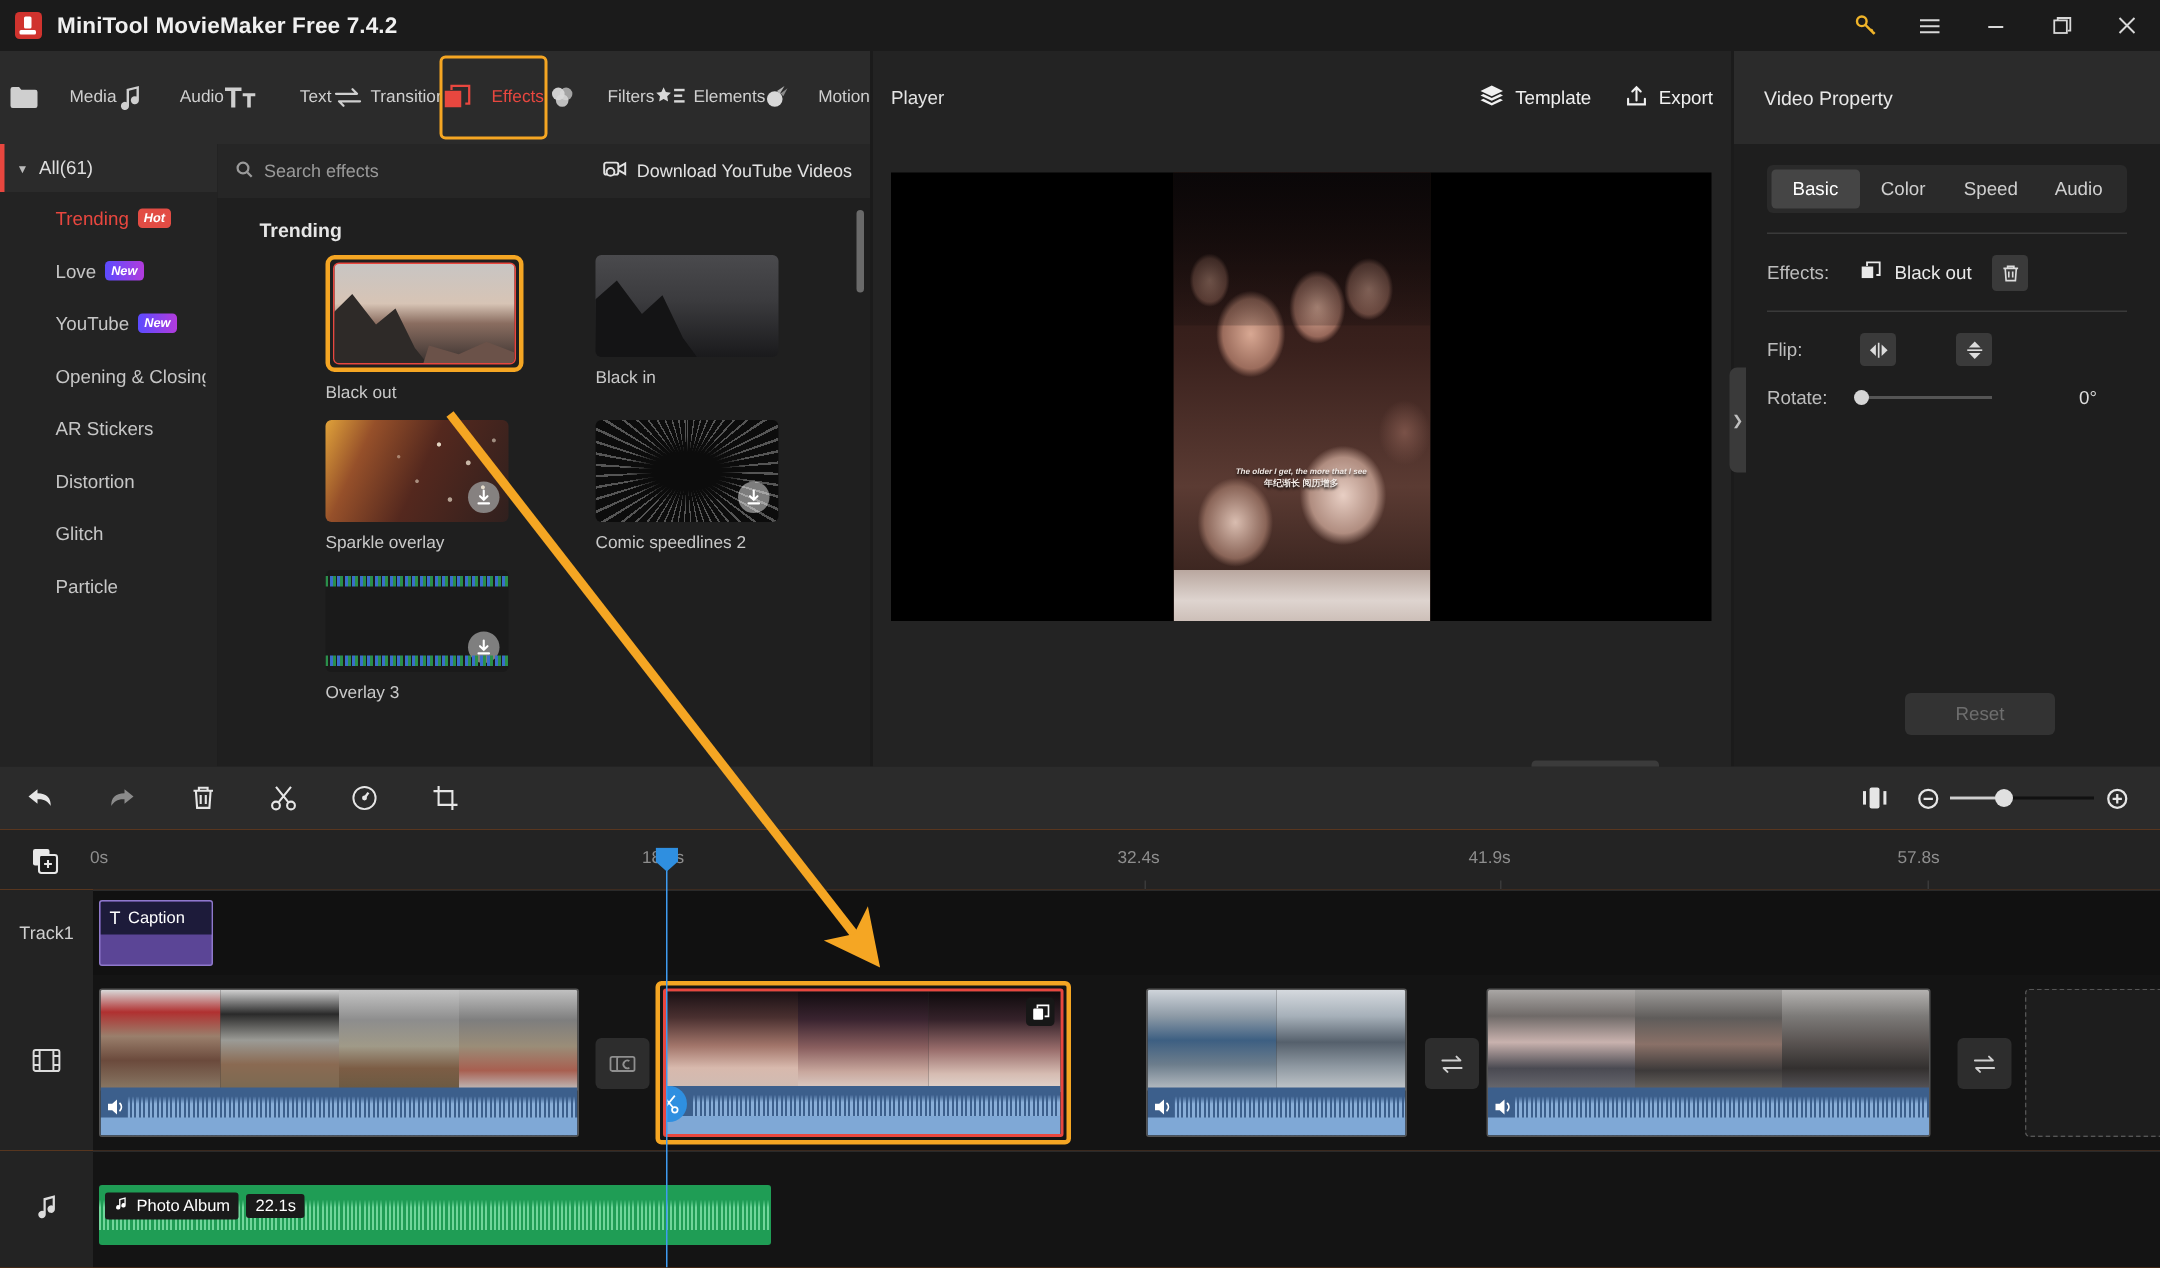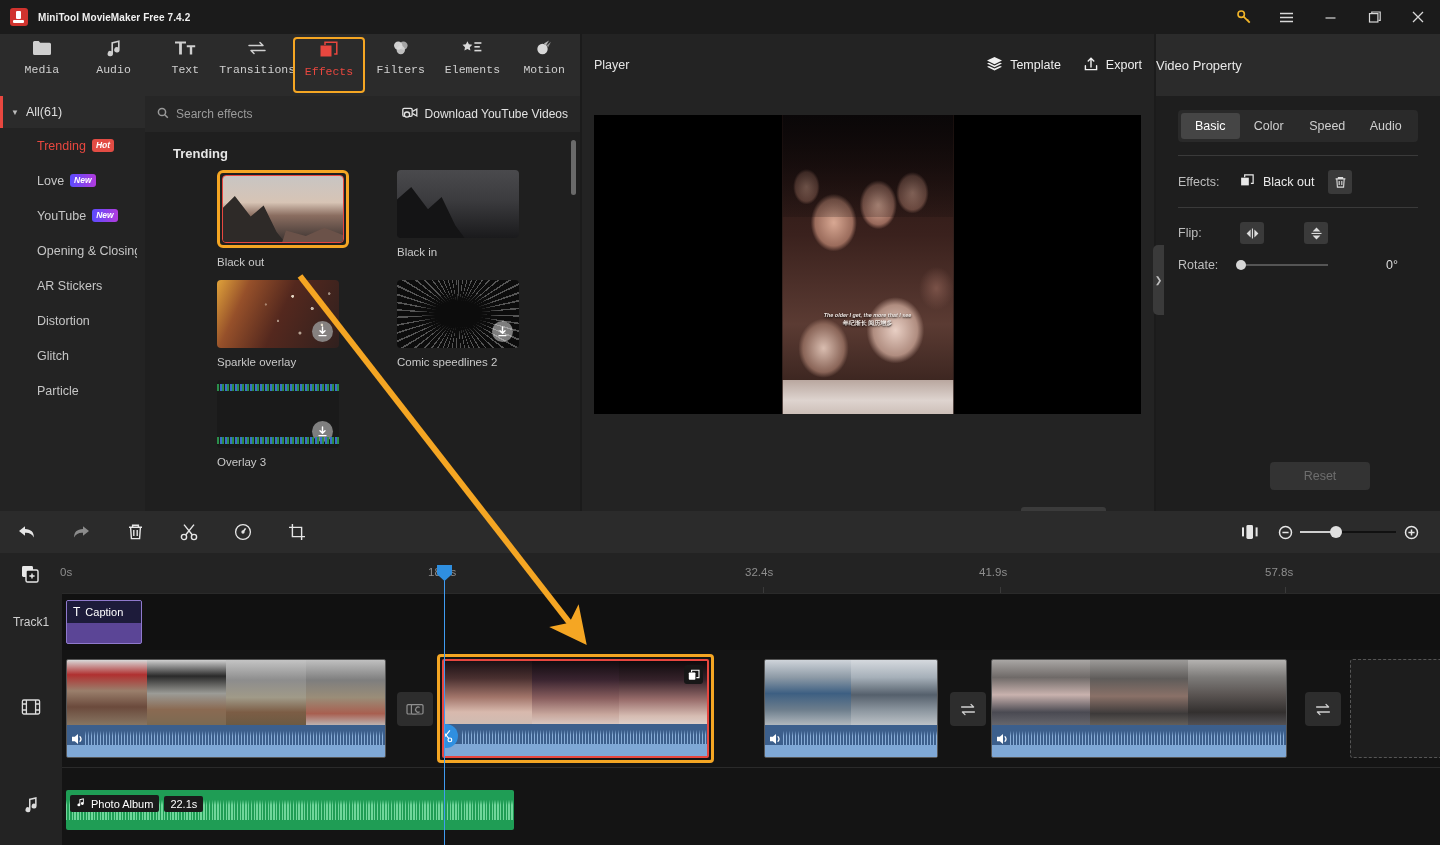--- a/index.html
+++ b/index.html
@@ -23,38 +23,38 @@
     background: #d0332e; position: relative; flex: none;
   }
   .logo::before {
     content: ""; position: absolute; left: 6px; top: 3px; width: 5px; height: 8px;
     background: #fff; border-radius: 1px;
   }
   .logo::after {
     content: ""; position: absolute; left: 3px; bottom: 3px; width: 11px; height: 3px;
     background: #fff; border-radius: 1px;
   }
-  .app-title { margin-left: 10px; font-size: 10px; font-weight: bold; color: #f0f0f0; letter-spacing: .1px; }
+  .app-title { margin-left: 10px; font-size: 15px; font-weight: bold; color: #f0f0f0; letter-spacing: .1px; }
   .win-btns { margin-left: auto; display: flex; align-items: center; height: 34px; }
   .win-btn {
     width: 44px; height: 34px; display: flex; align-items: center; justify-content: center;
     color: #d8d8d8;
   }
   .win-btn svg { display: block; }
   .win-btn.key { color: #f0b429; width: 40px; }
 
   
   .navbar {
     position: absolute; left: 0; top: 34px; width: 580px; height: 62px;
     background: #2b2b2b; display: flex; align-items: center; padding-left: 6px;
   }
   .navtab {
-    width: 72px; height: 56px; display: flex; flex-direction: column;
-    align-items: center; justify-content: flex-start; gap: 4px;
-    font-size: 11.5px; color: #cfcfcf; border-radius: 4px; position: relative; font-family: Liberation Mono, monospace;
+    width: 72px; height: 56px; display: flex; flex-direction: row;
+    align-items: center; justify-content: space-between; gap: 4px;
+    font-size: 11.5px; color: #cfcfcf; border-radius: 4px; position: relative;
   }
   .navtab .ico { height: 22px; display: flex; align-items: center; justify-content: center; }
   .navtab.active { border: 2px solid #f5a623; background: #2b2b2b; }
   .navtab.active .lbl { color: #e8473f; }
   .navtab.active .ico svg { color: #e8473f; }
 
   
   .sidebar {
     position: absolute; left: 0; top: 96px; width: 145px; height: 415px;
     background: #232323;
@@ -237,21 +237,21 @@
     width: 85px; height: 23px; background: #3b3b3b; border-radius: 3px;
     padding: 0 8px; font-size: 12px; color: #c8c8c8;
   }
   .fullscreen { width: 28px; height: 28px; display:flex; align-items:center; justify-content:center; margin-left: 8px; color: #eaeaea; }
 
   
   .prop {
     position: absolute; left: 1156px; top: 34px; width: 284px; height: 477px;
     background: #1e1e1e;
   }
-  .prop-head { height: 62px; display: flex; align-items: center; 
+  .prop-head { height: 62px; display: flex; align-items: center; padding-left: 20px;
     font-size: 13px; color: #e8e8e8; background: #2b2b2b; }
   .prop-tabs {
     margin: 14px 22px 0 22px; height: 32px; background: #2a2a2a; border-radius: 4px;
     display: flex; align-items: center; padding: 3px;
   }
   .ptab { flex: 1; height: 26px; display:flex; align-items:center; justify-content:center;
     font-size: 12.5px; color: #cfcfcf; border-radius: 3px; }
   .ptab.active { background: #454545; color: #fff; }
   .hr { height: 1px; background: #3a3a3a; margin: 13px 22px 0 22px; }
   .prow { display: flex; align-items: center; padding: 0 22px; margin-top: 14px; }

